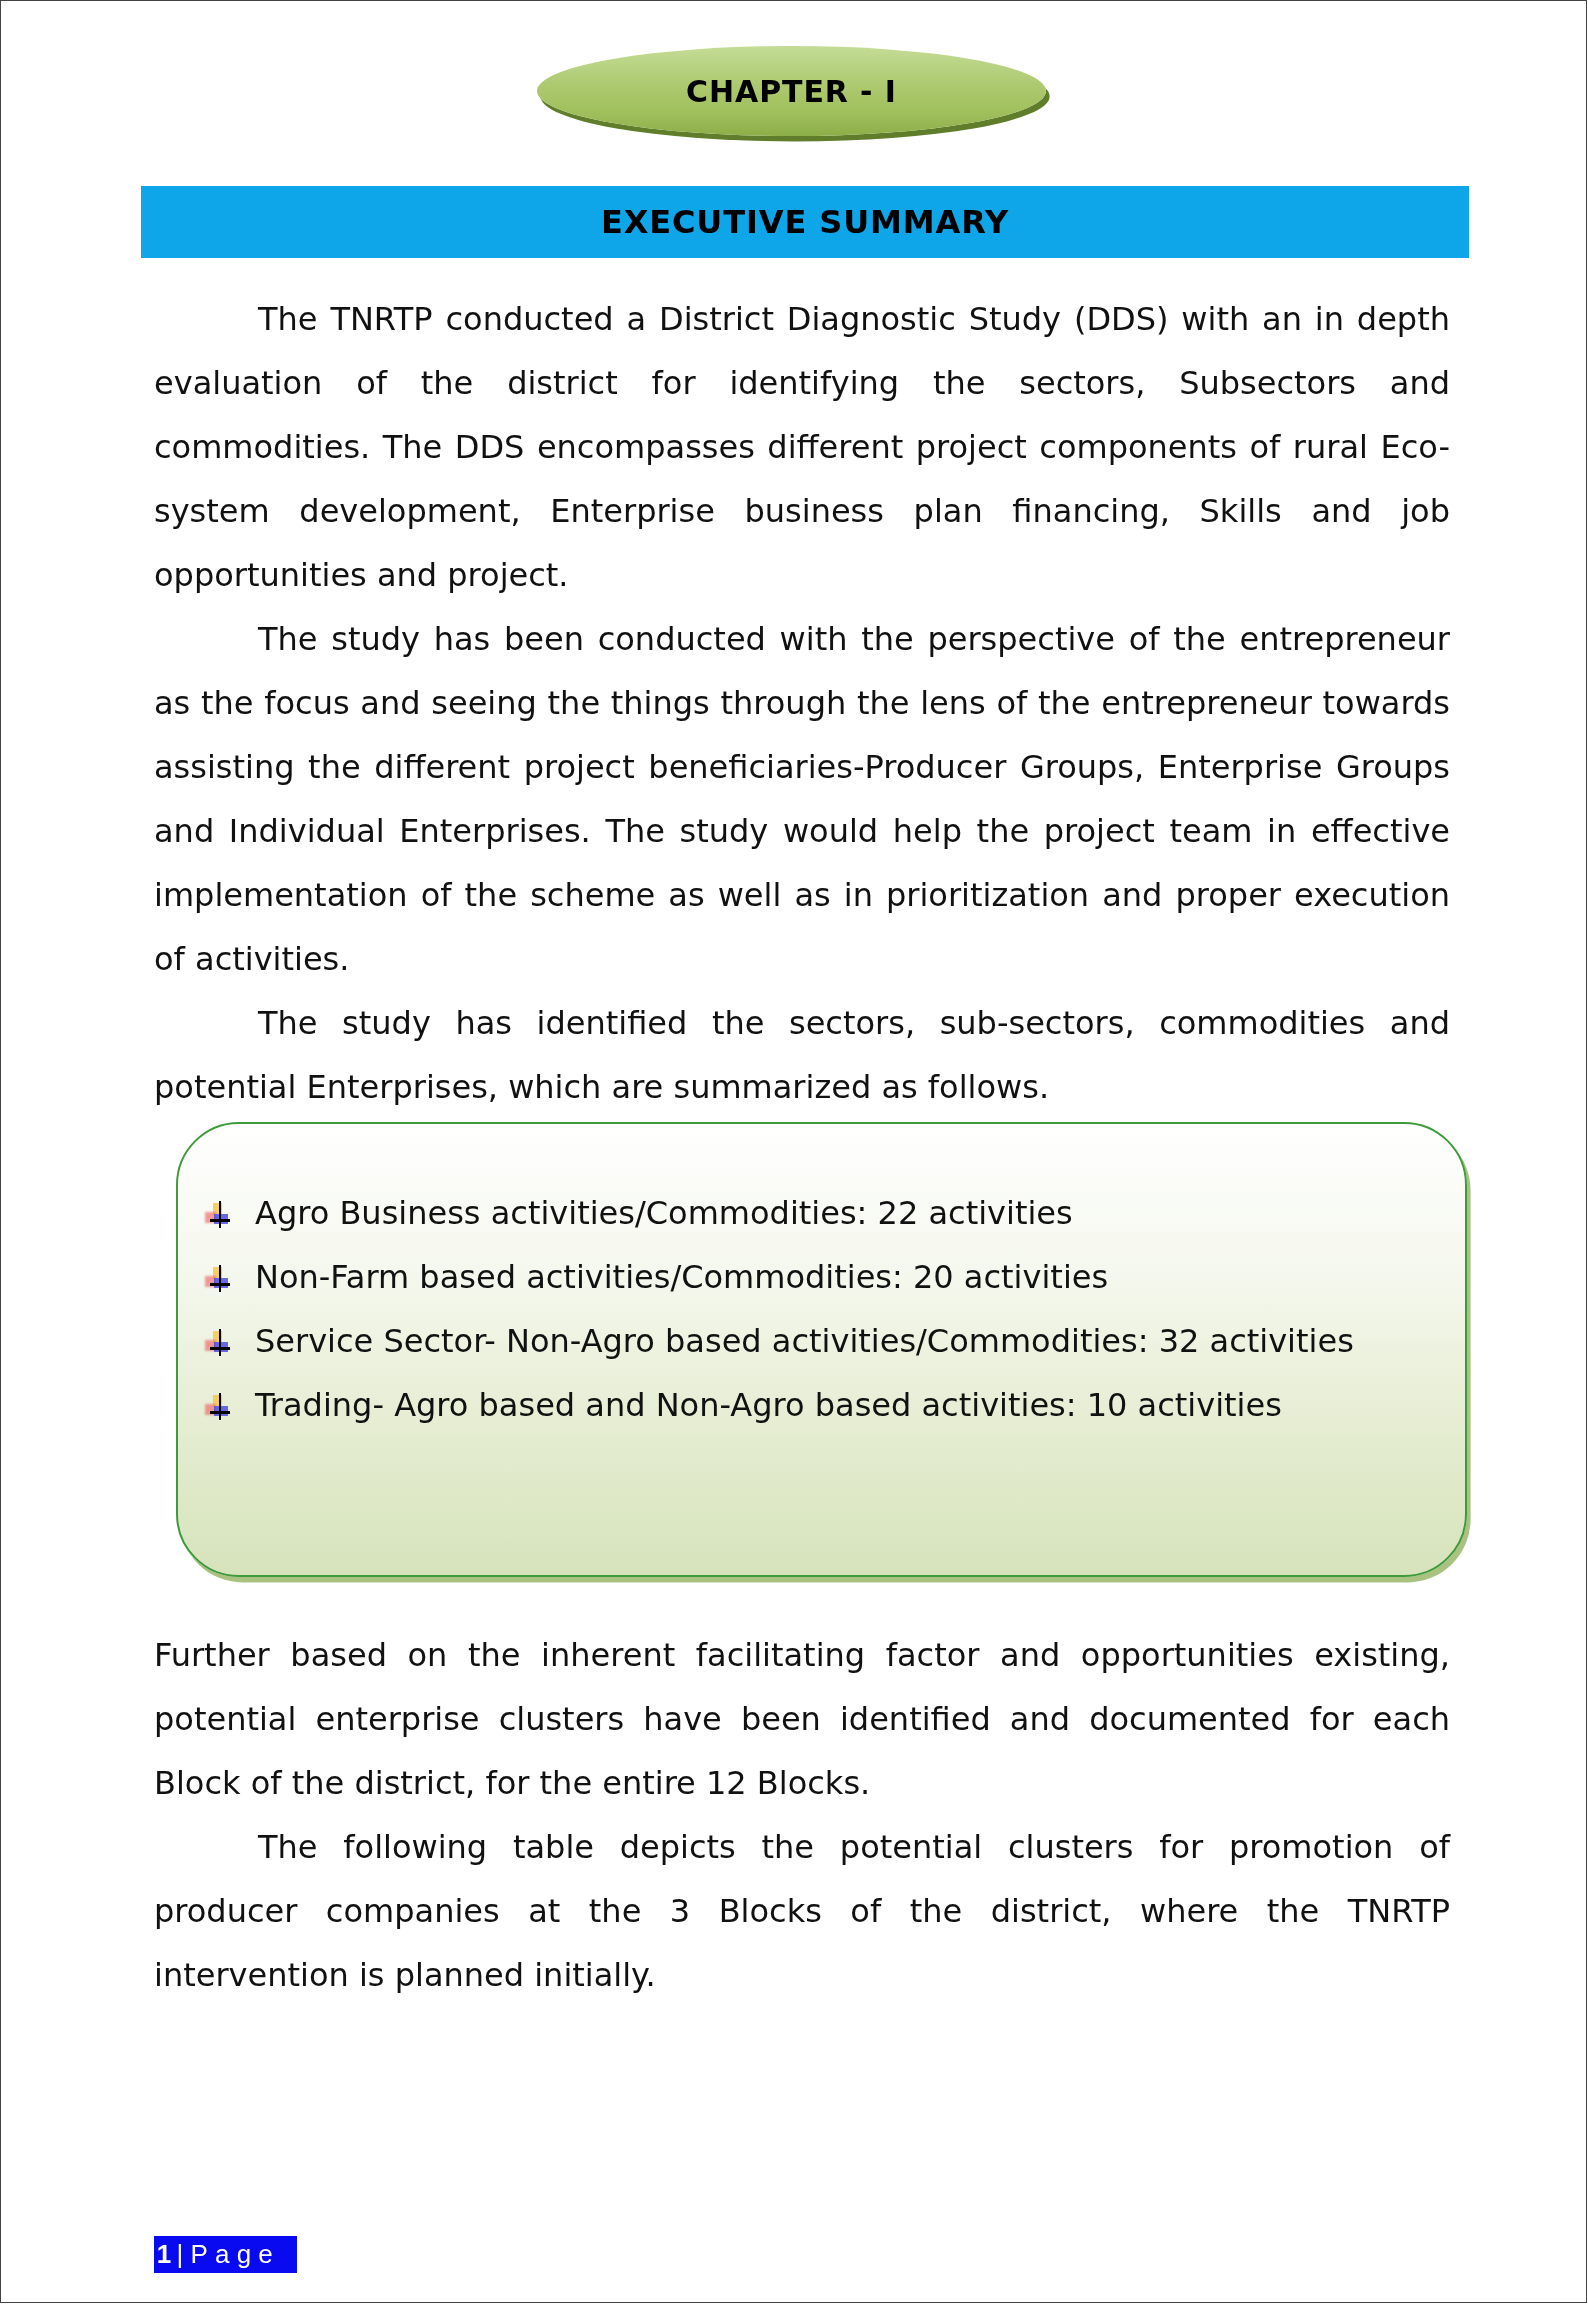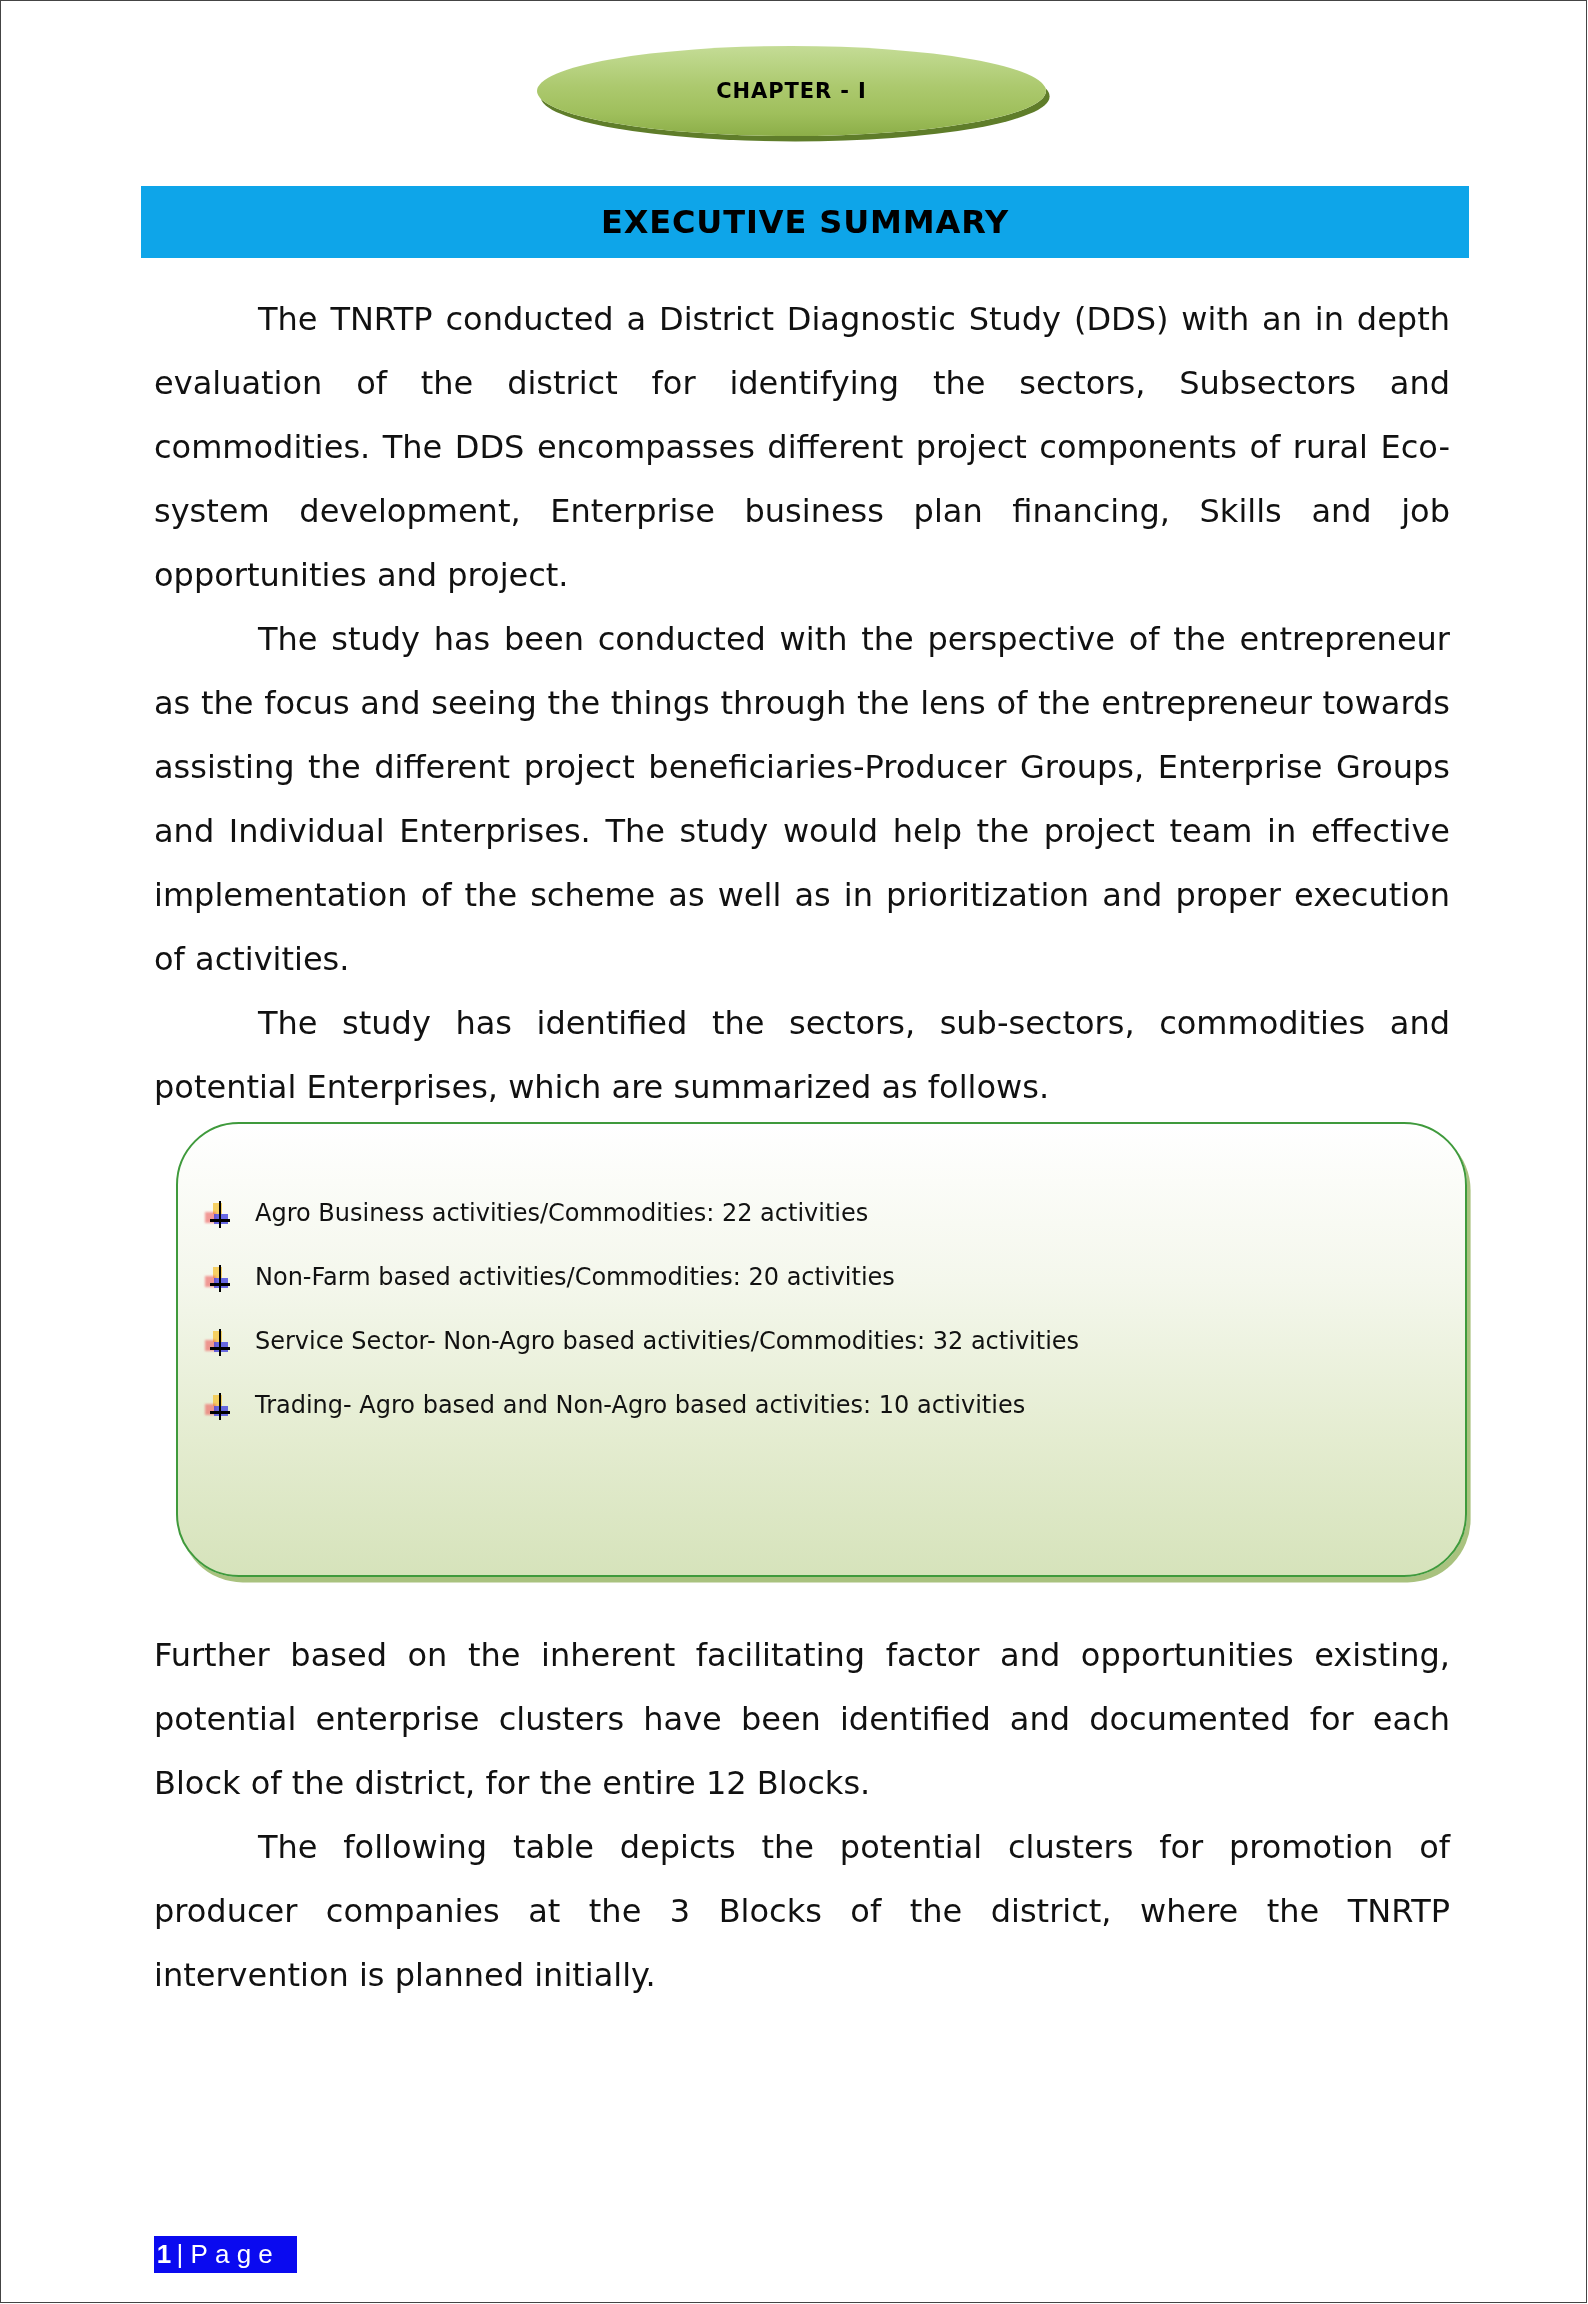--- a/index.html
+++ b/index.html
@@ -13,21 +13,21 @@
     .chapter-pill {
       position: absolute; left: 536px; top: 45px;
       width: 509px; height: 90px;
       border-radius: 50%;
       background: linear-gradient(180deg, #c4dc96 0%, #acc96e 45%, #9fbf5c 75%, #8cae48 100%);
       box-shadow: 3.6px 5.4px 0 #5f7d2a;
       display: flex; align-items: center; justify-content: center;
     }
     .chapter-pill span {
       font-family: "DejaVu Sans", sans-serif;
-      font-weight: bold; font-size: 21px; color: #000000;
+      font-weight: bold; font-size: 30px; color: #000000;
       letter-spacing: 0.9px;
     }
     .banner {
       position: absolute; left: 140px; top: 185px;
       width: 1328px; height: 72px;
       background: #0ea5e9;
       display: flex; align-items: center; justify-content: center;
     }
     .banner span {
       font-family: "DejaVu Sans", sans-serif;
@@ -50,21 +50,21 @@
       border: 2.7px solid #3f9a3c;
       border-radius: 63px;
       background: linear-gradient(180deg, #ffffff 0%, #f4f7ec 35%, #e4ecd0 70%, #d6e3bb 100%);
       box-shadow: 3.6px 5.4px 0 #a9c27f;
       box-sizing: border-box;
     }
     .summary-list {
       position: absolute; left: 27px; top: 57px; right: 18px;
       margin: 0; padding: 0; list-style: none;
       font-family: "DejaVu Sans", sans-serif;
-      font-size: 24px; line-height: 64px; color: #111111;
+      font-size: 32px; line-height: 64px; color: #111111;
     }
     .summary-list li {
       position: relative; padding-left: 50px; text-align: justify;
     }
     .bullet {
       position: absolute; left: 0; top: 20px;
       width: 27px; height: 27px;
     }
     .bullet .b-yellow { position: absolute; left: 8px; top: 1.8px; width: 9px; height: 10.8px; background: #f5c84a; opacity: .85; }
     .bullet .b-red { position: absolute; left: 0; top: 10.8px; width: 10.8px; height: 10.8px; background: #ee5a5a; opacity: .6; filter: blur(0.9px); }

